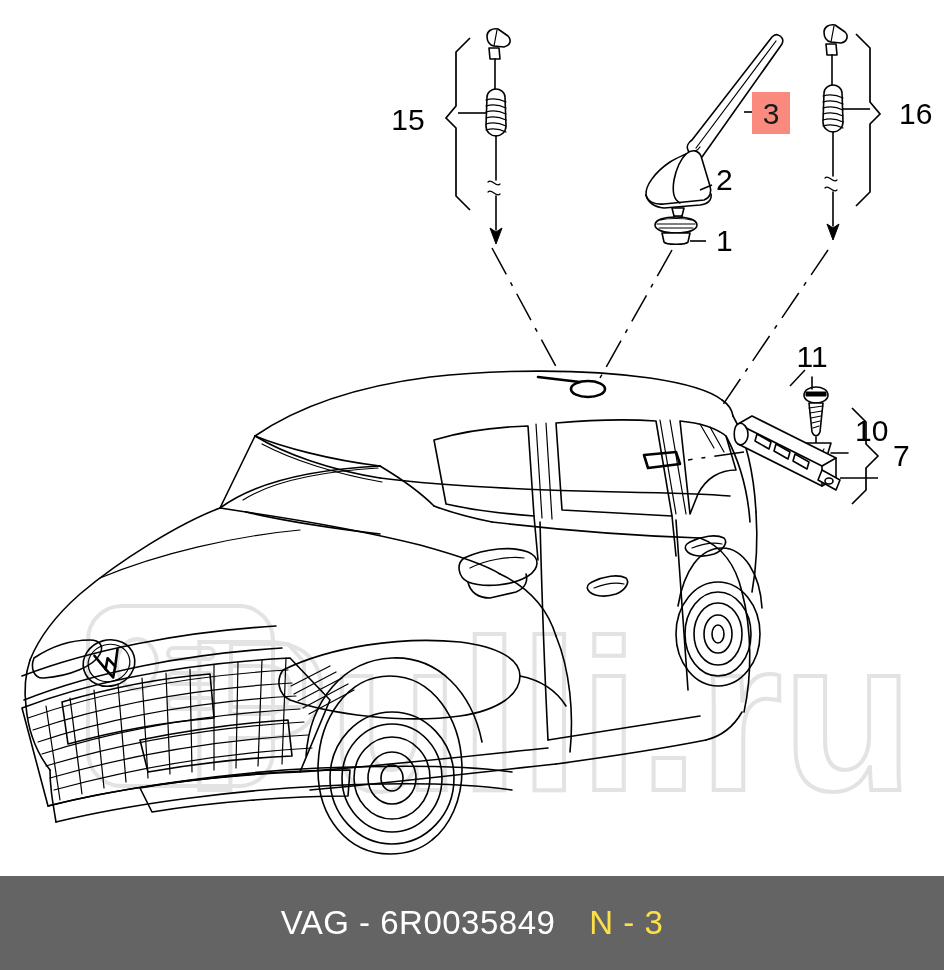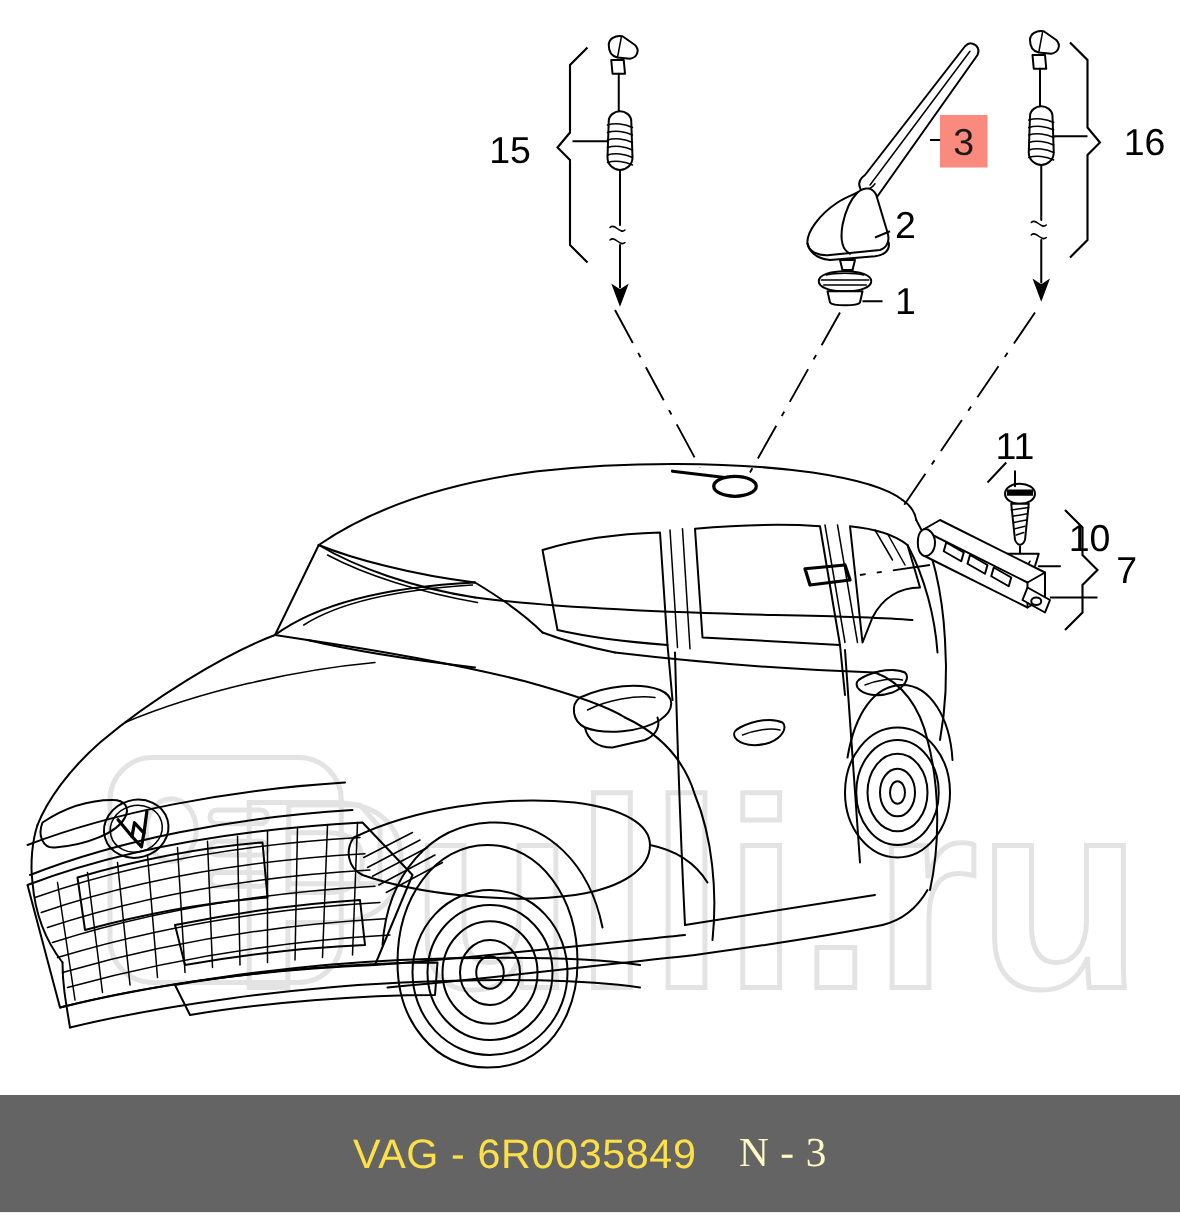--- a/index.html
+++ b/index.html
@@ -429,18 +429,18 @@
 
       <g>
         <rect x="752" y="92" width="38" height="42" rx="0" id="hl-rect" fill="#fb8a7e"></rect>
         <text class="hl-box-text" x="771" y="124" text-anchor="middle" fill="#1a1a1a">3</text>
       </g>
 
     </svg>
   </div>
 
   <div id="footer-bar" style="background: rgb(100, 100, 100);">
-    <span class="footer-text" style="color: #fde047;">VAG - 6R0035849</span>
+    <span class="footer-text" style="color: #ffffff;">VAG - 6R0035849</span>
     <span class="footer-gap"></span>
-    <span class="footer-text" style="color: #fef9c3; font-family: Liberation Serif, serif;">N - 3</span>
+    <span class="footer-text" style="color: #fde047;">N - 3</span>
   </div>
 
 </div>
 
 </body></html>

